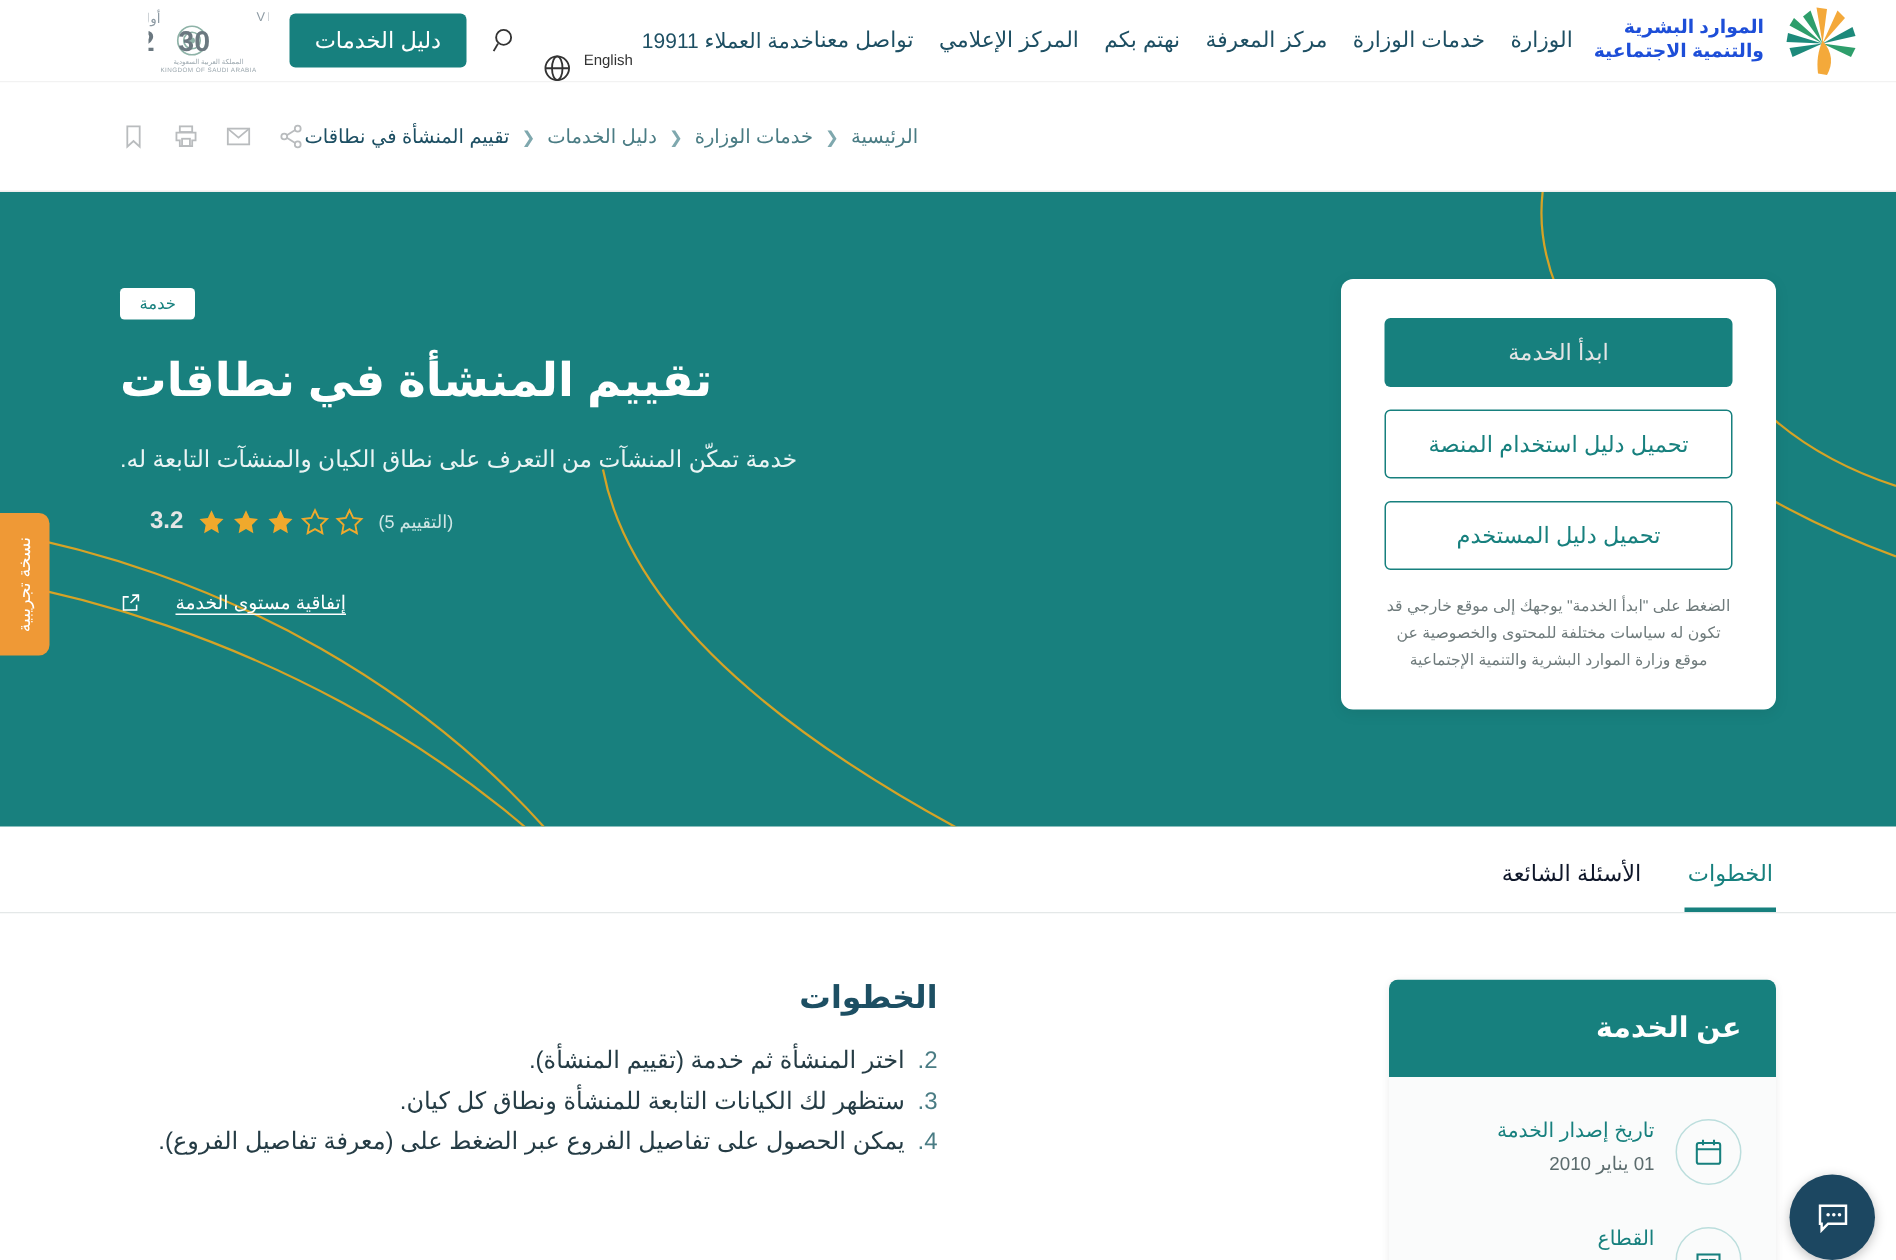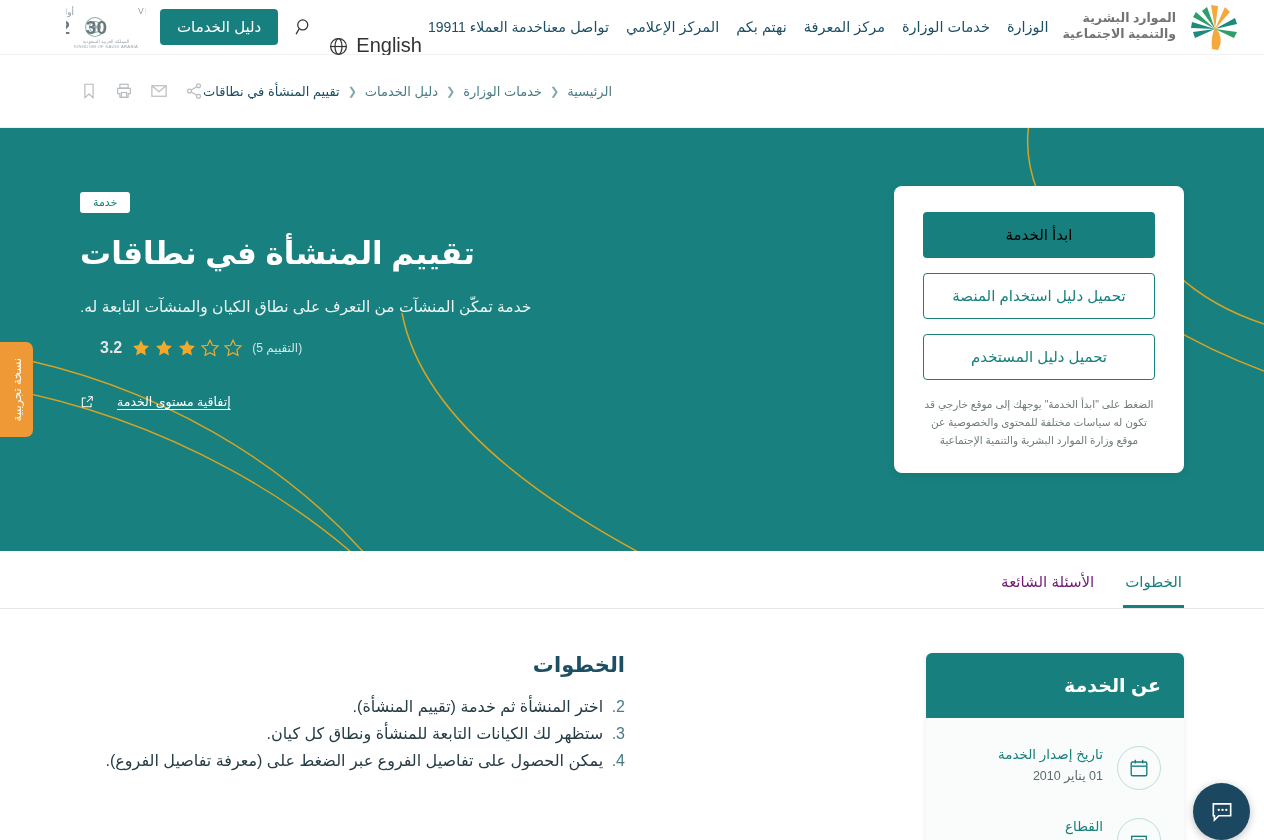--- a/index.html
+++ b/index.html
@@ -21,35 +21,35 @@
     align-items: center;
     padding: 0 0 0 0;
     border-bottom: 1px solid #f2f2f2;
   }
   .brand {
     display: flex; align-items: center; gap: 8px;
     margin-right: 18px; margin-left: 14px;
   }
   .brand-logo { width: 62px; height: 48px; flex: none; }
   .brand-text {
-    color: #737373; font-size: 12.5px; line-height: 1.25;
+    color: #1d4ed8; font-size: 12.5px; line-height: 1.25;
     text-align: right; font-weight: 700; white-space: nowrap;
   }
   .nav {
     display: flex; align-items: center; gap: 17px;
     font-size: 14.5px; color: #1d4f63;
     white-space: nowrap;
   }
   .nav-item { color: #1d4f63; text-decoration: none; cursor: pointer; }
   .hotline {
     font-size: 14px; color: #1d4f63; white-space: nowrap; margin-left: 6px;
   }
   .lang {
-    display: flex; align-items: flex-end; gap: 7px;
-    font-size: 20px; color: #333; cursor: pointer; margin-left: 14px; margin-top: 37px;
+    display: flex; align-items: flex-start; gap: 7px;
+    font-size: 10px; color: #333; cursor: pointer; margin-left: 14px; margin-top: 37px;
   }
   .lang-label { direction: ltr; }
   .icon-globe { width: 21px; height: 21px; display: block; }
   .search-btn { margin-left: 16px; cursor: pointer; display: flex; }
   .icon-search { width: 20px; height: 20px; display: block; }
   .guide-btn {
     background: #17807e; color: #fff; border: none;
     font-family: inherit; font-size: 15px;
     border-radius: 4px; padding: 9px 17px;
     cursor: pointer; white-space: nowrap; margin-left: 14px;
@@ -116,21 +116,21 @@
   .sla svg { width: 14px; height: 14px; display: block; }
 
   
   .action-card {
     width: 290px; background: #fff; border-radius: 8px;
     padding: 26px 29px 24px; margin-top: 58px;
     box-shadow: 0 2px 10px rgba(0,0,0,.08);
     text-align: center;
   }
   .btn-primary {
-    display: block; width: 100%; background: #17807e; color: #000000;
+    display: block; width: 100%; background: #17807e; color: #e5e5e5;
     border: none; font-family: inherit; font-size: 15px;
     padding: 14px 10px; border-radius: 4px; cursor: pointer;
     margin-bottom: 15px;
   }
   .btn-outline {
     display: block; width: 100%; background: #fff; color: #17807e;
     border: 1px solid #17807e; font-family: inherit; font-size: 15px;
     padding: 13px 10px; border-radius: 4px; cursor: pointer;
     margin-bottom: 15px;
   }
@@ -150,21 +150,21 @@
   .beta-tab span {
     color: #fff; font-size: 11.5px; white-space: nowrap;
     writing-mode: vertical-rl; transform: rotate(180deg);
     letter-spacing: .4px;
   }
 
   
   .tabsbar { padding: 0 80px; border-bottom: 1px solid #e4e8e8; background: #fff; }
   .tabs { display: flex; gap: 27px; justify-content: flex-start; }
   .tab {
-    font-size: 15px; color: #701a75; padding: 22px 2px 14px;
+    font-size: 15px; color: #0f172a; padding: 22px 2px 14px;
     cursor: pointer; border-bottom: 3px solid transparent;
     white-space: nowrap;
   }
   .tab.active { color: #17807e; border-bottom-color: #17807e; }
 
   
   .content {
     padding: 44px 80px 0; background: #fff;
     display: flex; justify-content: space-between; gap: 40px;
   }

